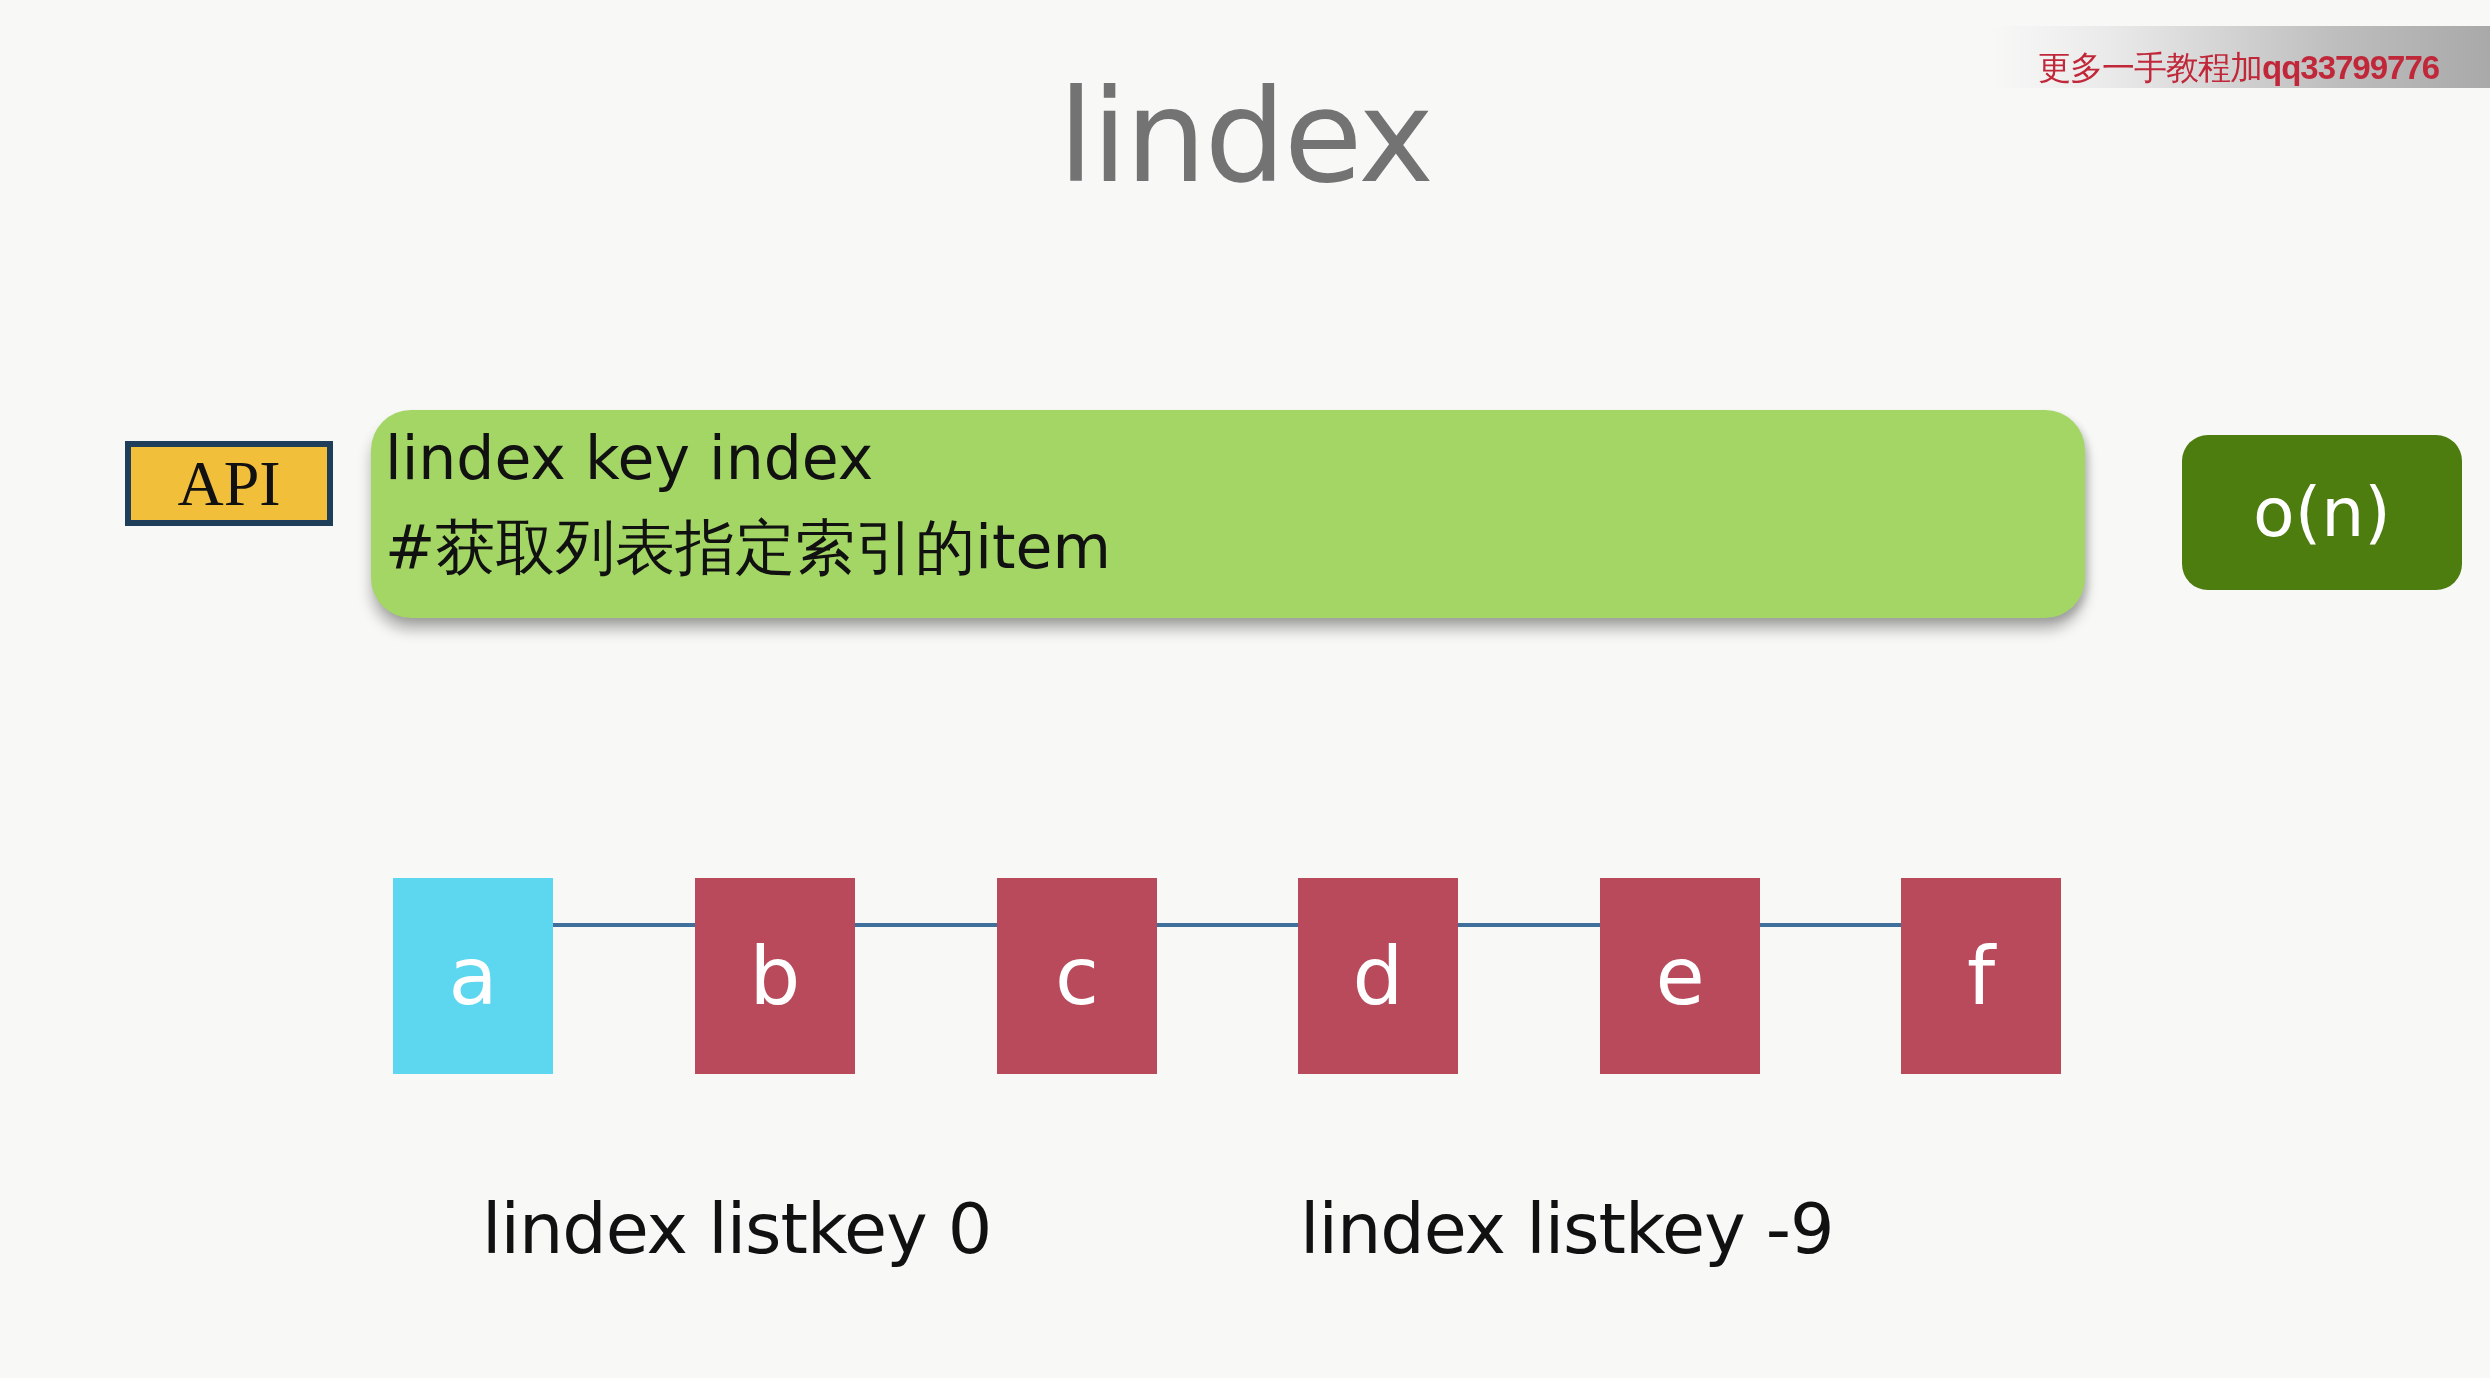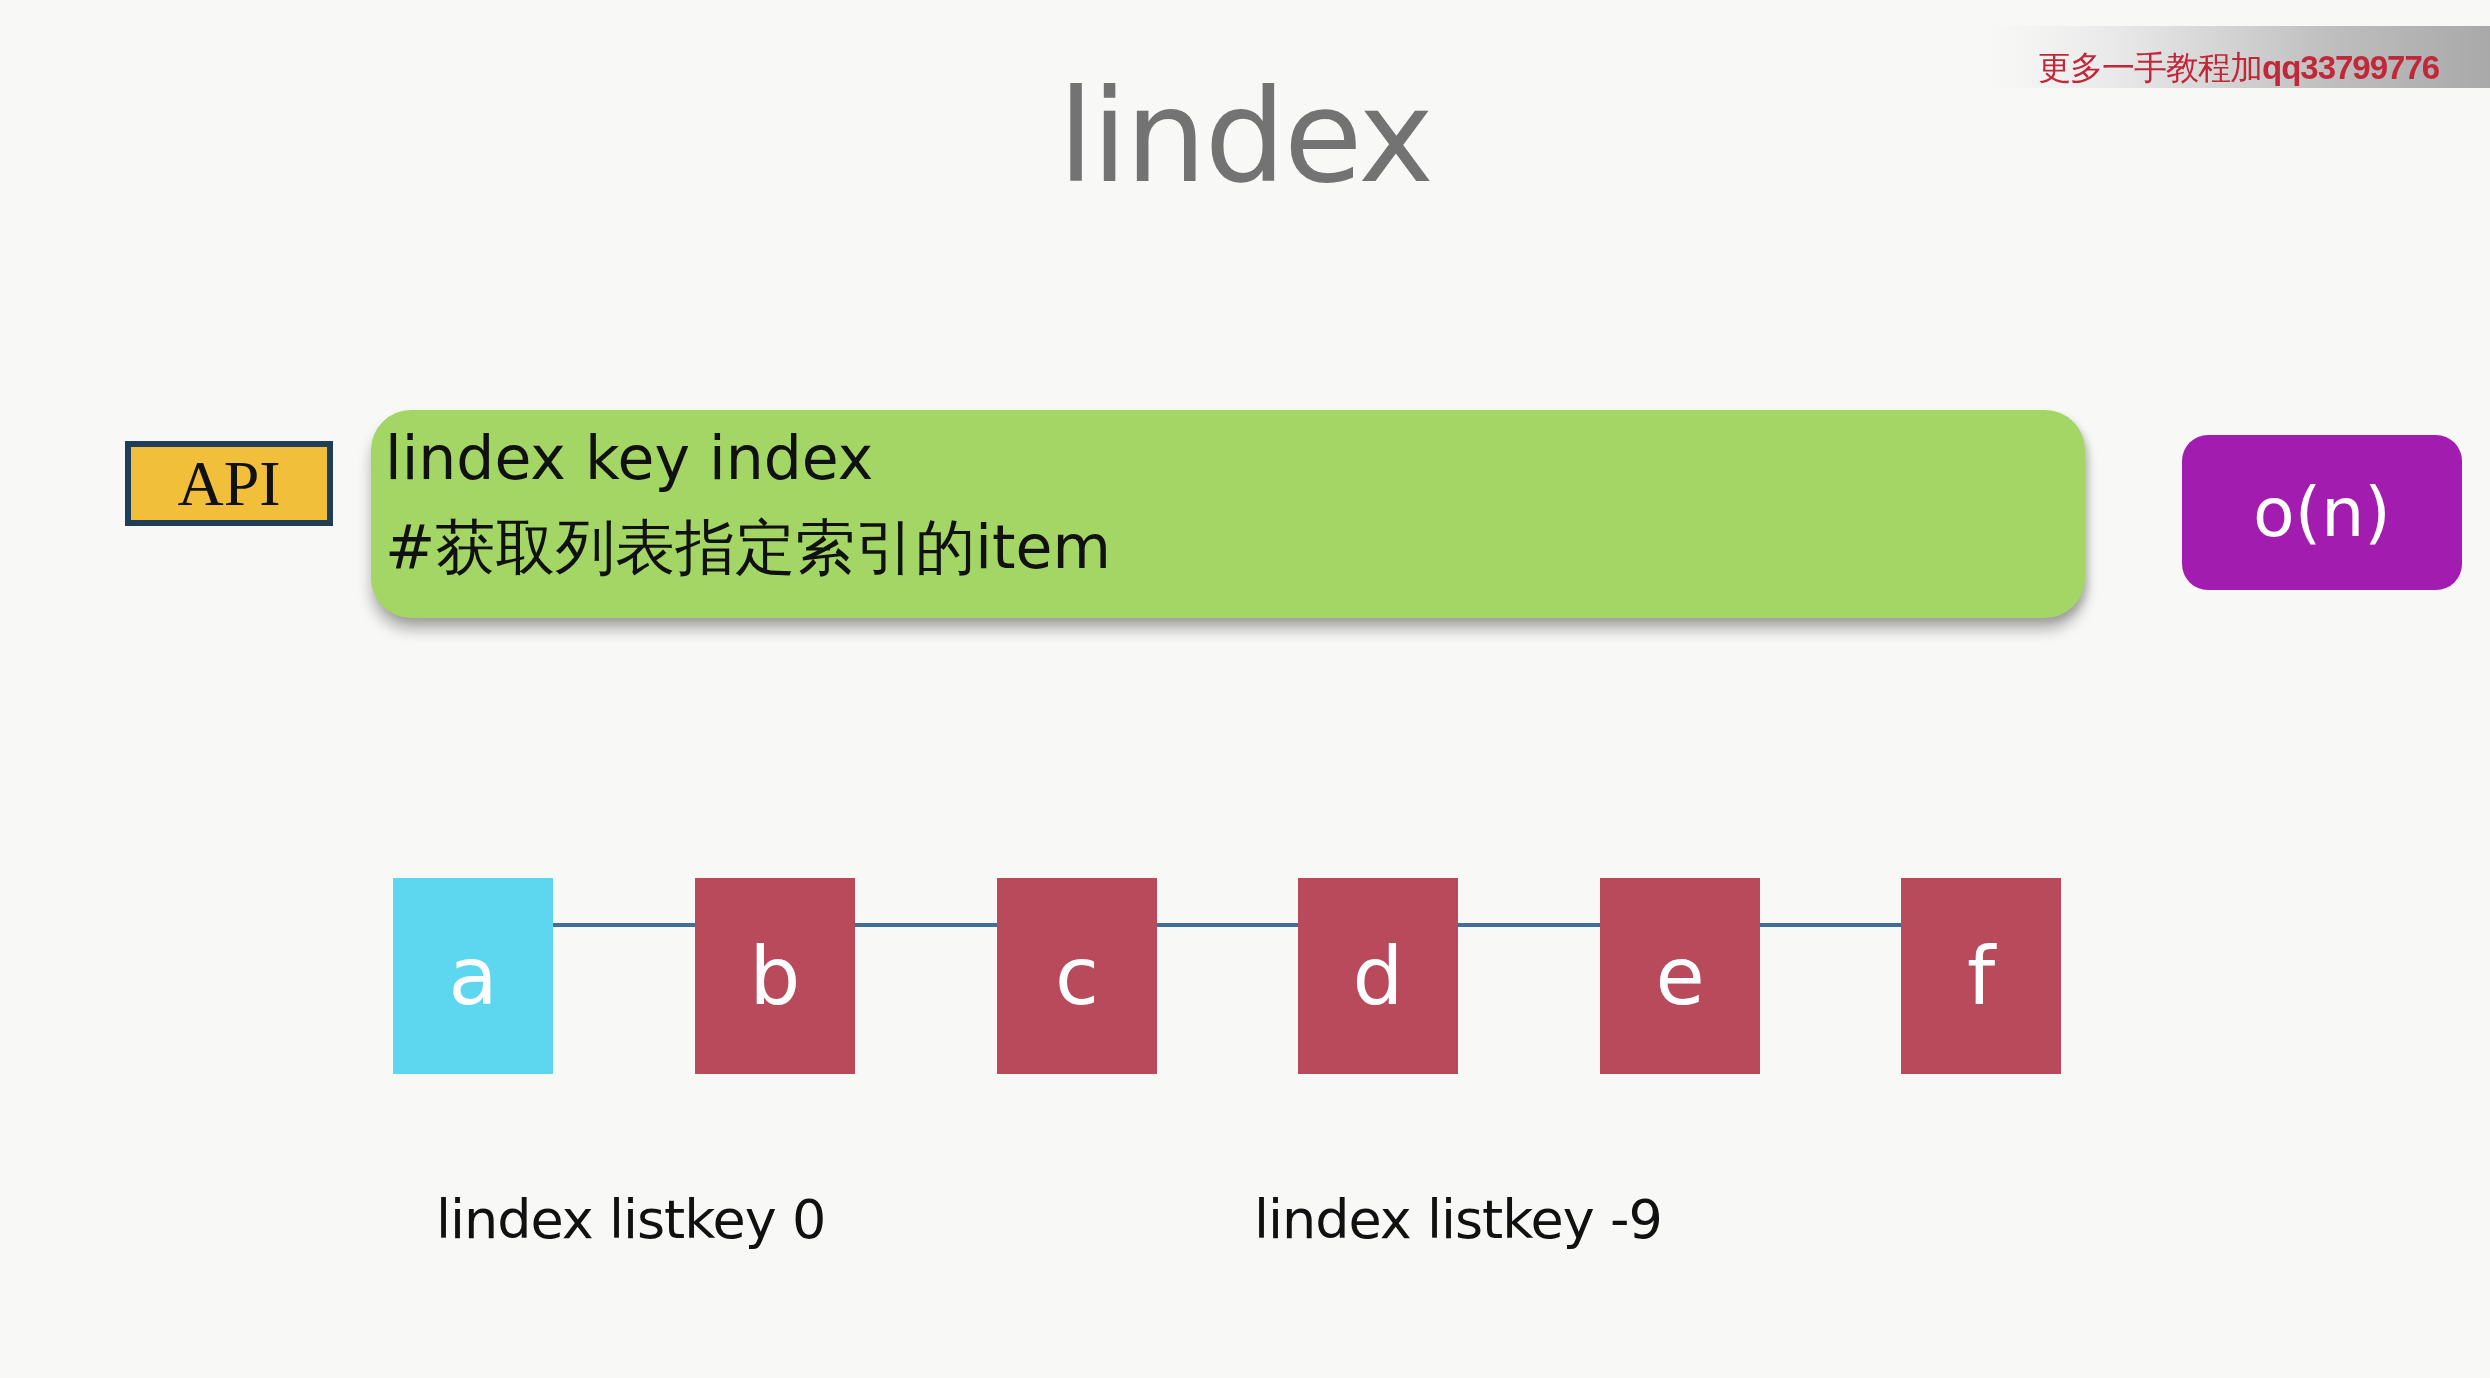--- a/index.html
+++ b/index.html
@@ -35,36 +35,36 @@
     box-shadow:0 12px 14px rgba(0,0,0,0.28), 4px 4px 6px rgba(0,0,0,0.12);
   }
   .cmd-line {
     position:absolute; left:14px; font-size:60px; color:#111; white-space:nowrap;
     font-family:"DejaVu Sans", sans-serif; line-height:1;
   }
   .cmd-line.l1 { top:18px; }
   .cmd-line.l2 { top:107px; }
   .complexity {
     position:absolute; left:2182px; top:435px; width:280px; height:155px;
-    background:#a21caf; border-radius:26px;
+    background:#4d7c0f; border-radius:26px;
     display:flex; align-items:center; justify-content:center;
     color:#fff; font-size:68px; font-family:"DejaVu Sans", sans-serif;
   }
   .list-line {
     position:absolute; left:476px; top:923px; width:1500px; height:4px;
     background:#3f6f9a;
   }
   .node {
     position:absolute; top:878px; width:160px; height:196px;
     display:flex; align-items:center; justify-content:center;
     color:#fff; font-size:80px; font-family:"DejaVu Sans", sans-serif;
   }
   .example {
-    position:absolute; top:1188px; font-size:54px; color:#111; white-space:nowrap;
-    font-family:"DejaVu Sans", sans-serif; letter-spacing:-1px;
+    position:absolute; top:1188px; font-size:70px; color:#111; white-space:nowrap;
+    font-family:"DejaVu Sans", sans-serif; letter-spacing:-1px;margin-left:46px;
   }
 </style>
 </head>
 <body>
 
 <div class="watermark"></div>
 <div class="watermark-text"><span>更多一手教程加</span><b>qq33799776</b></div>
 
 <div class="title">lindex</div>
 

